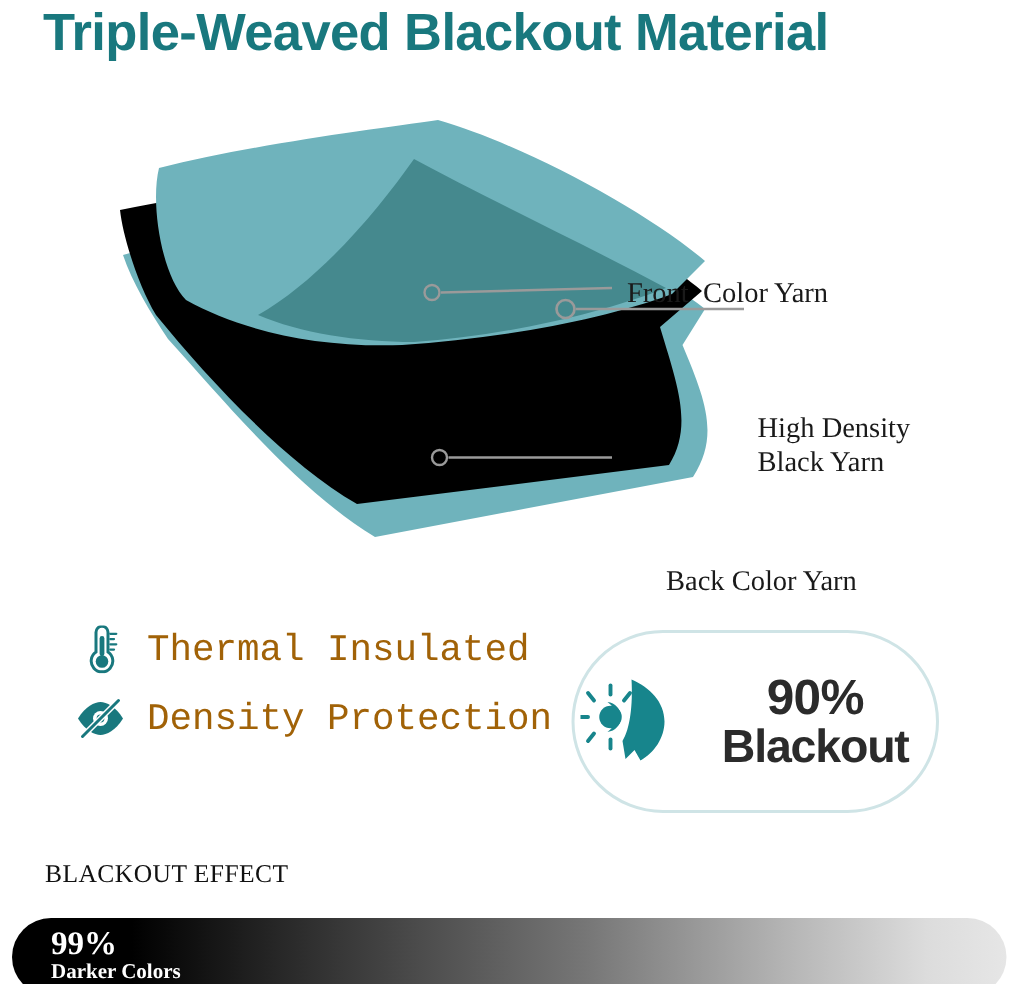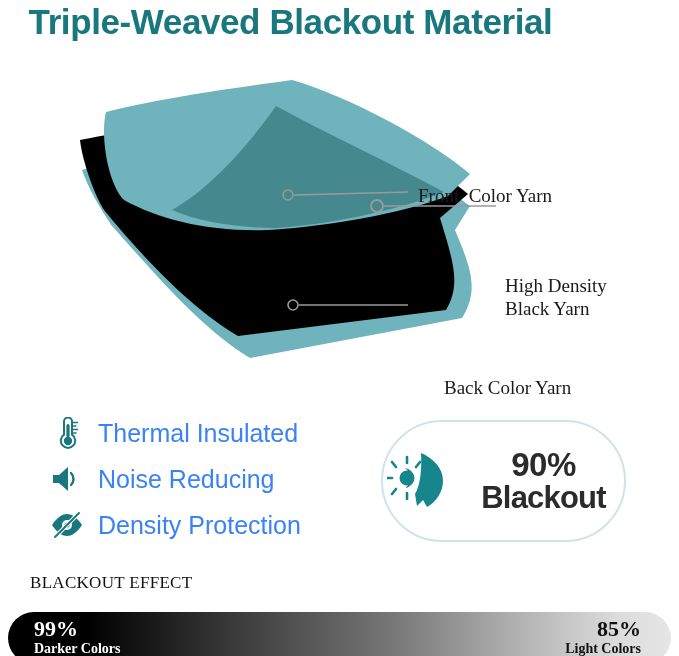--- a/index.html
+++ b/index.html
@@ -68,23 +68,23 @@
   .feature-icon {
     width: 34px;
     height: 34px;
     flex: 0 0 34px;
     display: flex;
     align-items: center;
     justify-content: center;
     margin-right: 14px;
   }
   .feature-text {
-    font-family: Liberation Sans, sans-serif;
+    font-family: Liberation Mono, monospace;
     font-size: 25px;
-    color: #3b82f6;
+    color: #a16207;
     white-space: nowrap;
   }
 
   
   .badge {
     position: absolute;
     left: 381px;
     top: 420px;
     width: 245px;
     height: 122px;
@@ -242,29 +242,20 @@
           <line x1="21.5" y1="5.5" x2="25.5" y2="5.5"></line>
           <line x1="21.5" y1="9" x2="24" y2="9"></line>
           <line x1="21.5" y1="12.5" x2="25.5" y2="12.5"></line>
           <line x1="21.5" y1="16" x2="24" y2="16"></line>
         </g>
       </svg>
     </span>
     <span class="feature-text">Thermal Insulated</span>
   </div>
 
-  <div class="feature-row">
-    <span class="feature-icon">
-      <svg width="32" height="30" viewBox="0 0 32 30" xmlns="http://www.w3.org/2000/svg">
-        <path d="M2 11 h6 L17 3 v24 L8 19 H2 Z" fill="#19787E"></path>
-        <path d="M20 9 a8.5 8.5 0 0 1 0 12" fill="none" stroke="#19787E" stroke-width="2.4" stroke-linecap="round"></path>
-      </svg>
-    </span>
-    <span class="feature-text">Noise Reducing</span>
-  </div>
 
   <div class="feature-row">
     <span class="feature-icon">
       <svg width="34" height="28" viewBox="0 0 34 28" xmlns="http://www.w3.org/2000/svg">
         <path d="M2 14 C7 6 13 3 17 3 C21 3 27 6 32 14 C27 22 21 25 17 25 C13 25 7 22 2 14 Z" fill="#19787E"></path>
         <circle cx="17" cy="14" r="5" fill="#ffffff"></circle>
         <circle cx="17" cy="14" r="2.6" fill="#19787E"></circle>
         <line x1="5" y1="26" x2="29" y2="2" stroke="#ffffff" stroke-width="4" stroke-linecap="round"></line>
         <line x1="5" y1="26" x2="29" y2="2" stroke="#19787E" stroke-width="2" stroke-linecap="round"></line>
       </svg>
@@ -298,17 +289,13 @@
   </span>
 </div>
 
 <div class="effect-title">BLACKOUT EFFECT</div>
 
 <div class="gradient-bar">
   <div class="gradient-left">
     <span class="grad-pct">99%</span>
     <span class="grad-sub">Darker Colors</span>
   </div>
-  <div class="gradient-right">
-    <span class="grad-pct">85%</span>
-    <span class="grad-sub">Light Colors</span>
-  </div>
 </div>
 
 </body></html>

